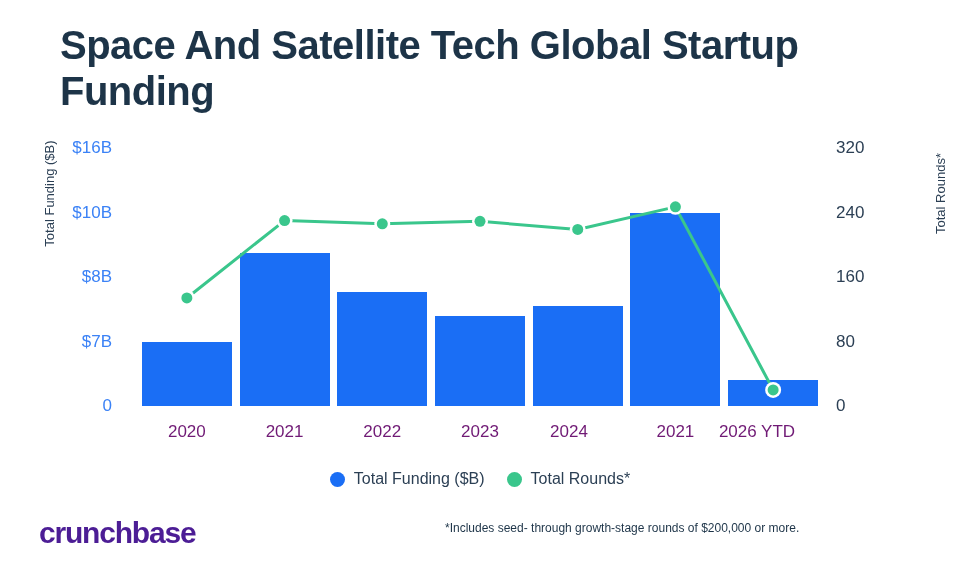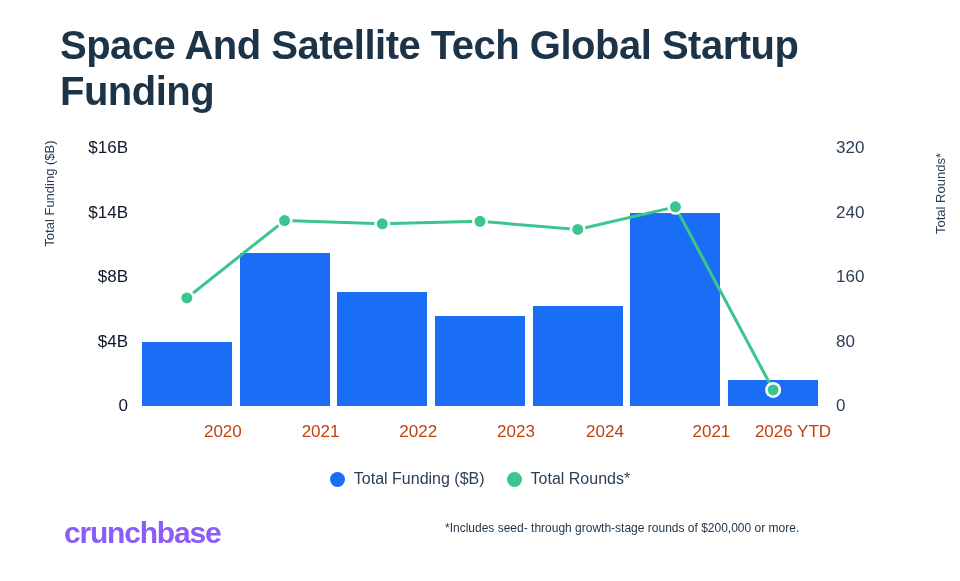--- a/index.html
+++ b/index.html
@@ -34,24 +34,24 @@
     position: absolute;
     left: 138px;
     top: 148px;
     width: 684px;
     height: 258px;
   }
 
   
   .y-tick-left {
     position: absolute;
-    right: 0;
+    right: 16px;
     text-align: right;
     font-size: 17px;
-    color: #0f172a;
+    color: #3b82f6;
     transform: translateY(-50%);
     white-space: nowrap;
   }
   #y-axis-left-ticks {
     position: absolute;
     left: 40px;
     top: 0;
     width: 88px;
     height: 581px;
   }
@@ -101,24 +101,23 @@
     position: absolute;
     left: 138px;
     top: 422px;
     width: 684px;
     height: 26px;
   }
   .x-tick {
     position: absolute;
     text-align: center;
     font-size: 17px;
-    color: #c2410c;
+    color: #701a75;
     white-space: nowrap;
     transform: translateX(-50%);
-    margin-left: 36px;
   }
 
   
   .bar {
     position: absolute;
     bottom: 0;
     background: #1a6ef5;
   }
 
   
@@ -142,46 +141,46 @@
   .legend-swatch {
     width: 15px;
     height: 15px;
     border-radius: 50%;
     flex: 0 0 auto;
   }
 
   
   #brand-logo {
     position: absolute;
-    left: 64px;
+    left: 39px;
     top: 516px;
     font-size: 30px;
     font-weight: bold;
     letter-spacing: -1.2px;
-    color: #8b5cf6;
+    color: #4c1d95;
   }
   #footnote {
     position: absolute;
     left: 445px;
     top: 521px;
     font-size: 12px;
     color: #1d3448;
     white-space: nowrap;
   }
 </style>
 </head>
 <body>
 
 <div id="chart-title">Space And Satellite Tech Global Startup Funding</div>
 
 <div id="y-axis-left-ticks">
     <div class="y-tick-left" style="top: 406px;">0</div>
-    <div class="y-tick-left" style="top: 341.5px;">$4B</div>
+    <div class="y-tick-left" style="top: 341.5px;">$7B</div>
     <div class="y-tick-left" style="top: 277px;">$8B</div>
-    <div class="y-tick-left" style="top: 212.5px;">$14B</div>
+    <div class="y-tick-left" style="top: 212.5px;">$10B</div>
     <div class="y-tick-left" style="top: 148px;">$16B</div>
   </div>
 
 <div id="y-axis-right-ticks">
     <div class="y-tick-right" style="top: 406px;">0</div>
     <div class="y-tick-right" style="top: 341.5px;">80</div>
     <div class="y-tick-right" style="top: 277px;">160</div>
     <div class="y-tick-right" style="top: 212.5px;">240</div>
     <div class="y-tick-right" style="top: 148px;">320</div>
   </div>

